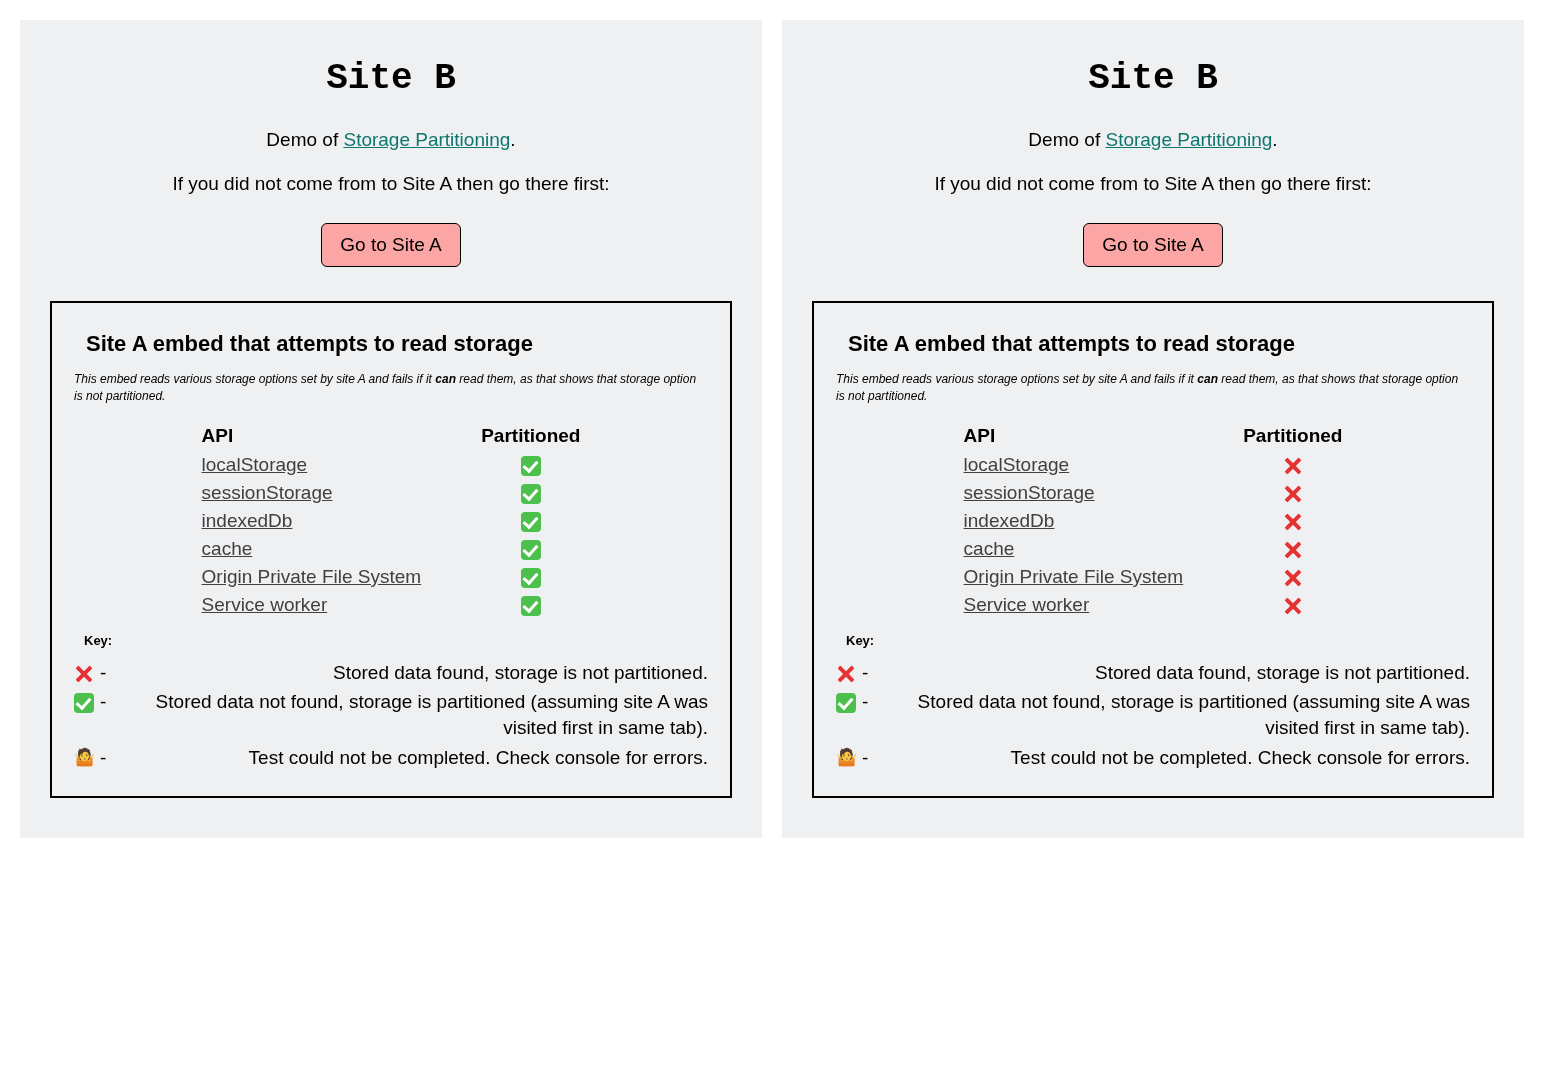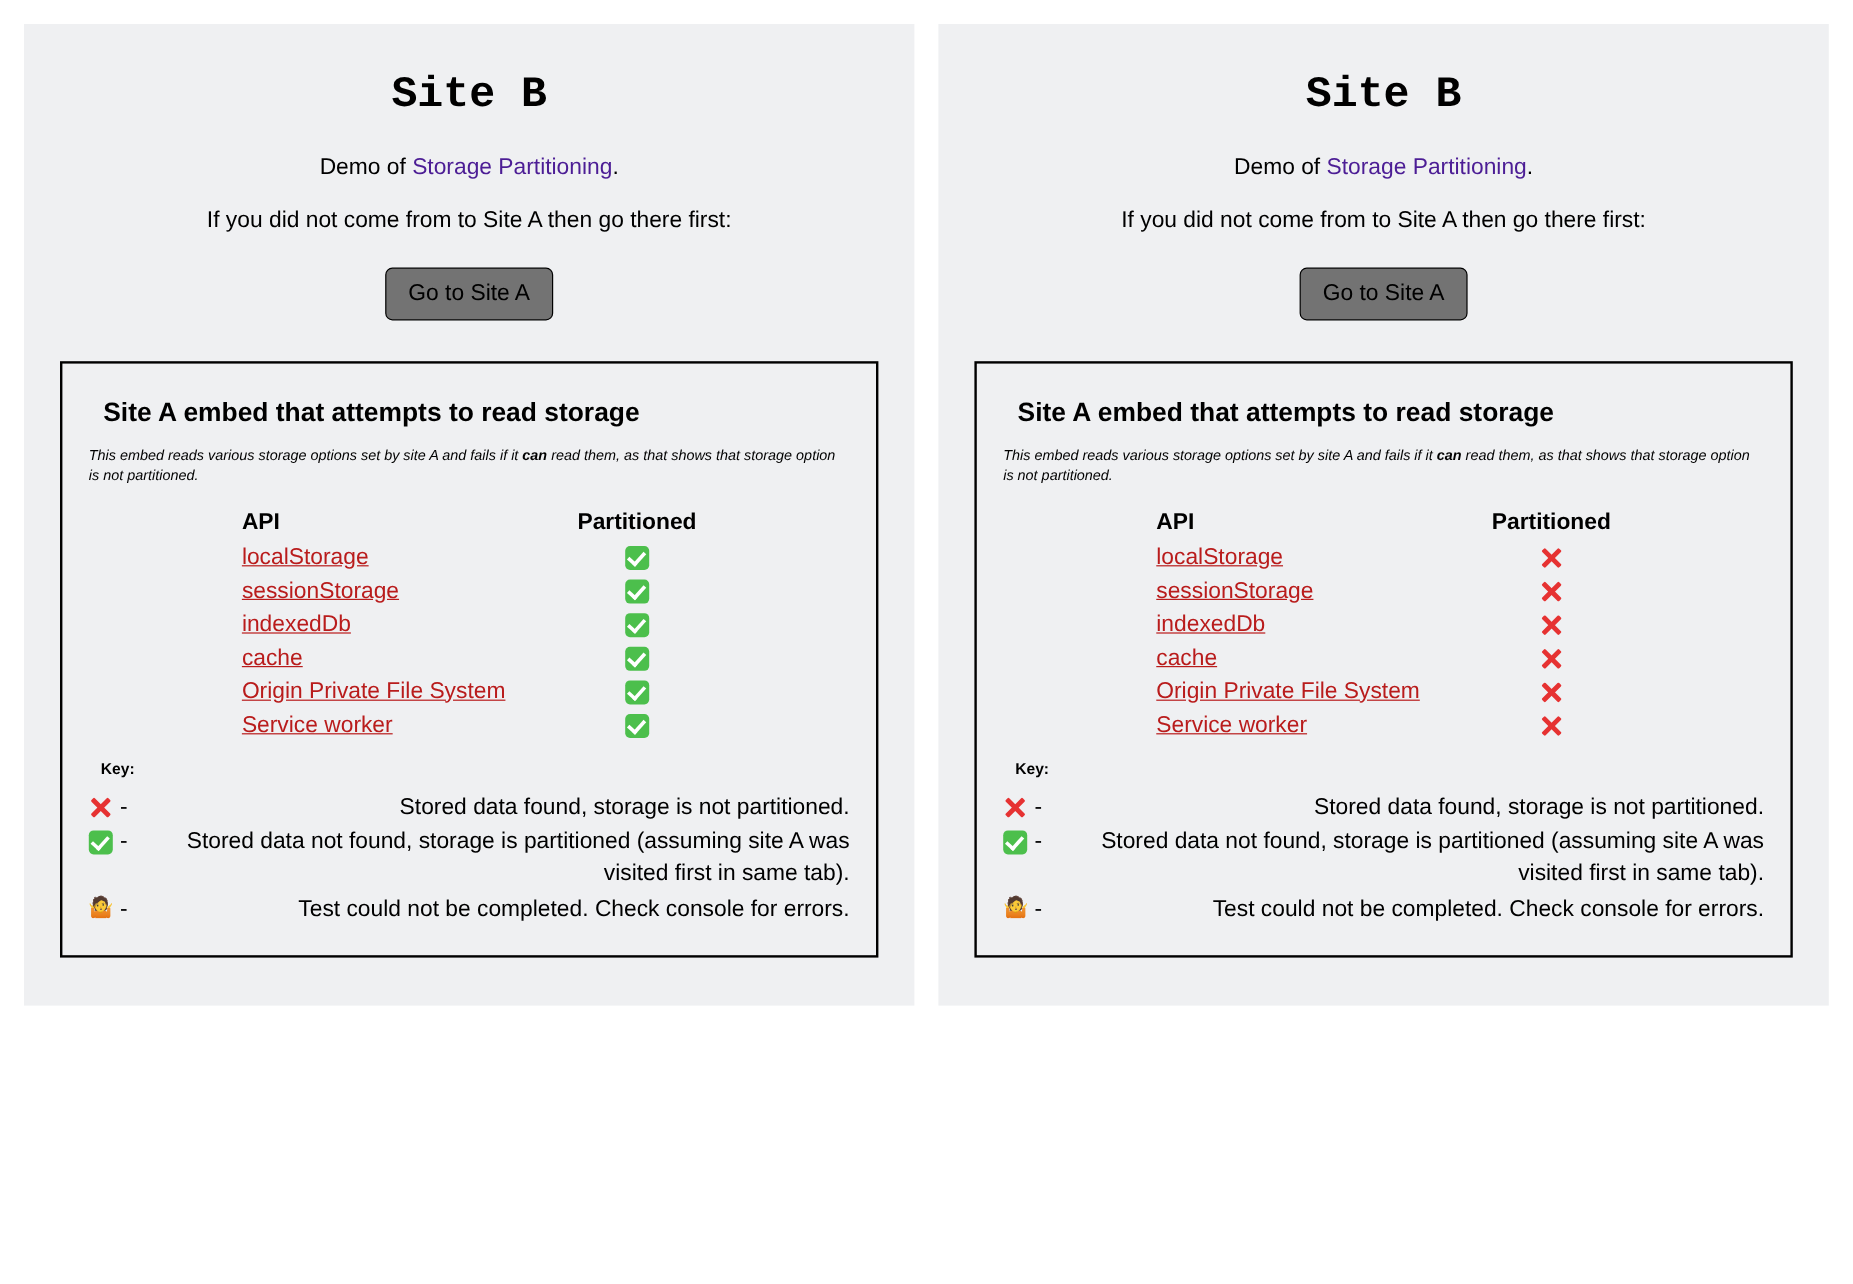--- a/index.html
+++ b/index.html
@@ -27,30 +27,31 @@
     text-align: center;
     margin: 18px 0 30px 0;
     font-family: Liberation Mono, monospace;
   }
   p.center {
     text-align: center;
     margin: 22px 0;
     font-size: 19px;
   }
   a.inline-link {
-    color: #4c1d95;
+    color: #0f766e;
+    text-decoration: underline;
     cursor: pointer;
   }
   .button-row {
     text-align: center;
     margin: 28px 0 34px 0;
   }
   .go-button {
     display: inline-block;
-    background: #737373;
+    background: #fca5a5;
     border: 1px solid #000;
     border-radius: 6px;
     padding: 10px 18px;
     font-size: 19px;
     font-family: inherit;
     cursor: pointer;
   }
   .embed-box {
     border: 2px solid #000;
     padding: 18px 22px 24px 22px;
@@ -80,21 +81,21 @@
   }
   table.api-table th.api-col { text-align: left; }
   table.api-table td {
     font-size: 19px;
     padding: 3px 30px;
     vertical-align: middle;
   }
   table.api-table td.api-cell { text-align: left; }
   table.api-table td.status-cell { text-align: center; }
   a.api-link {
-    color: #b91c1c;
+    color: #404040;
     text-decoration: underline;
     cursor: pointer;
   }
   .key-heading {
     font-weight: 700;
     font-size: 13px;
     margin: 14px 0 10px 10px;
   }
   .key-list {
     list-style: none;

